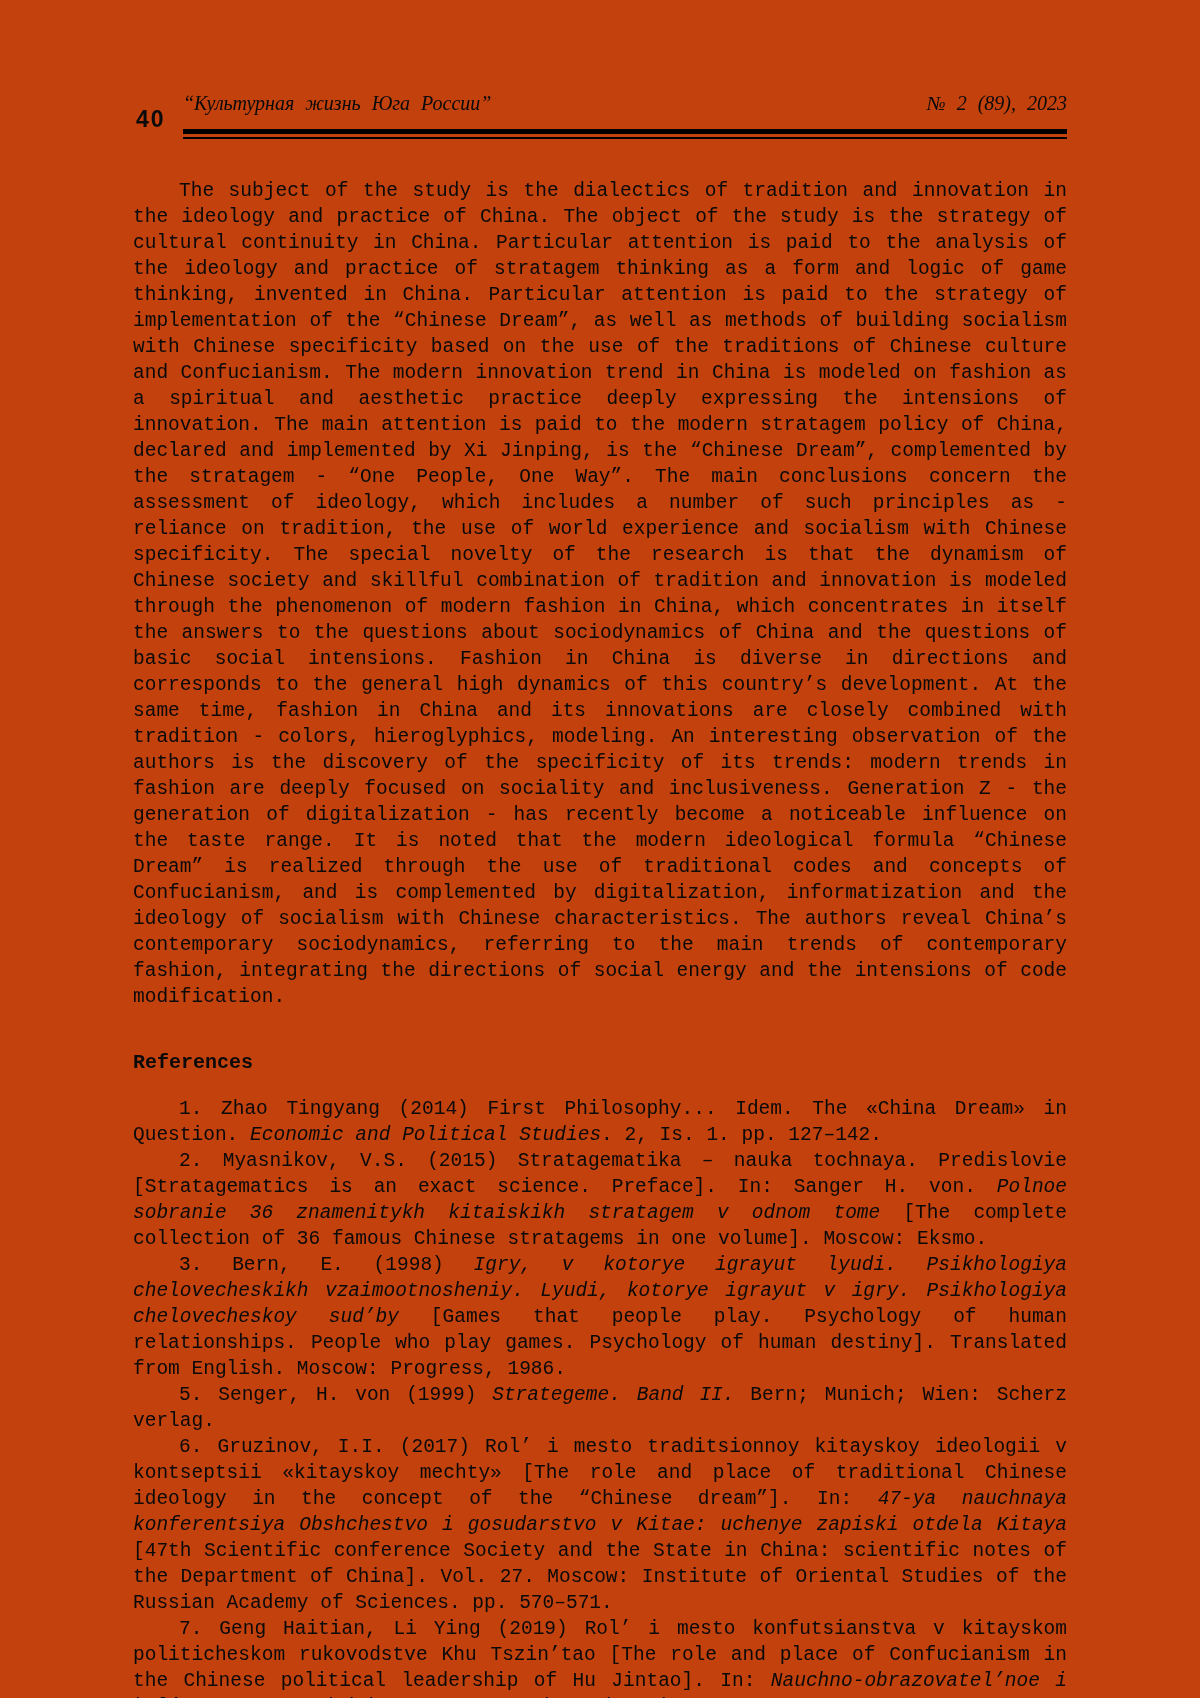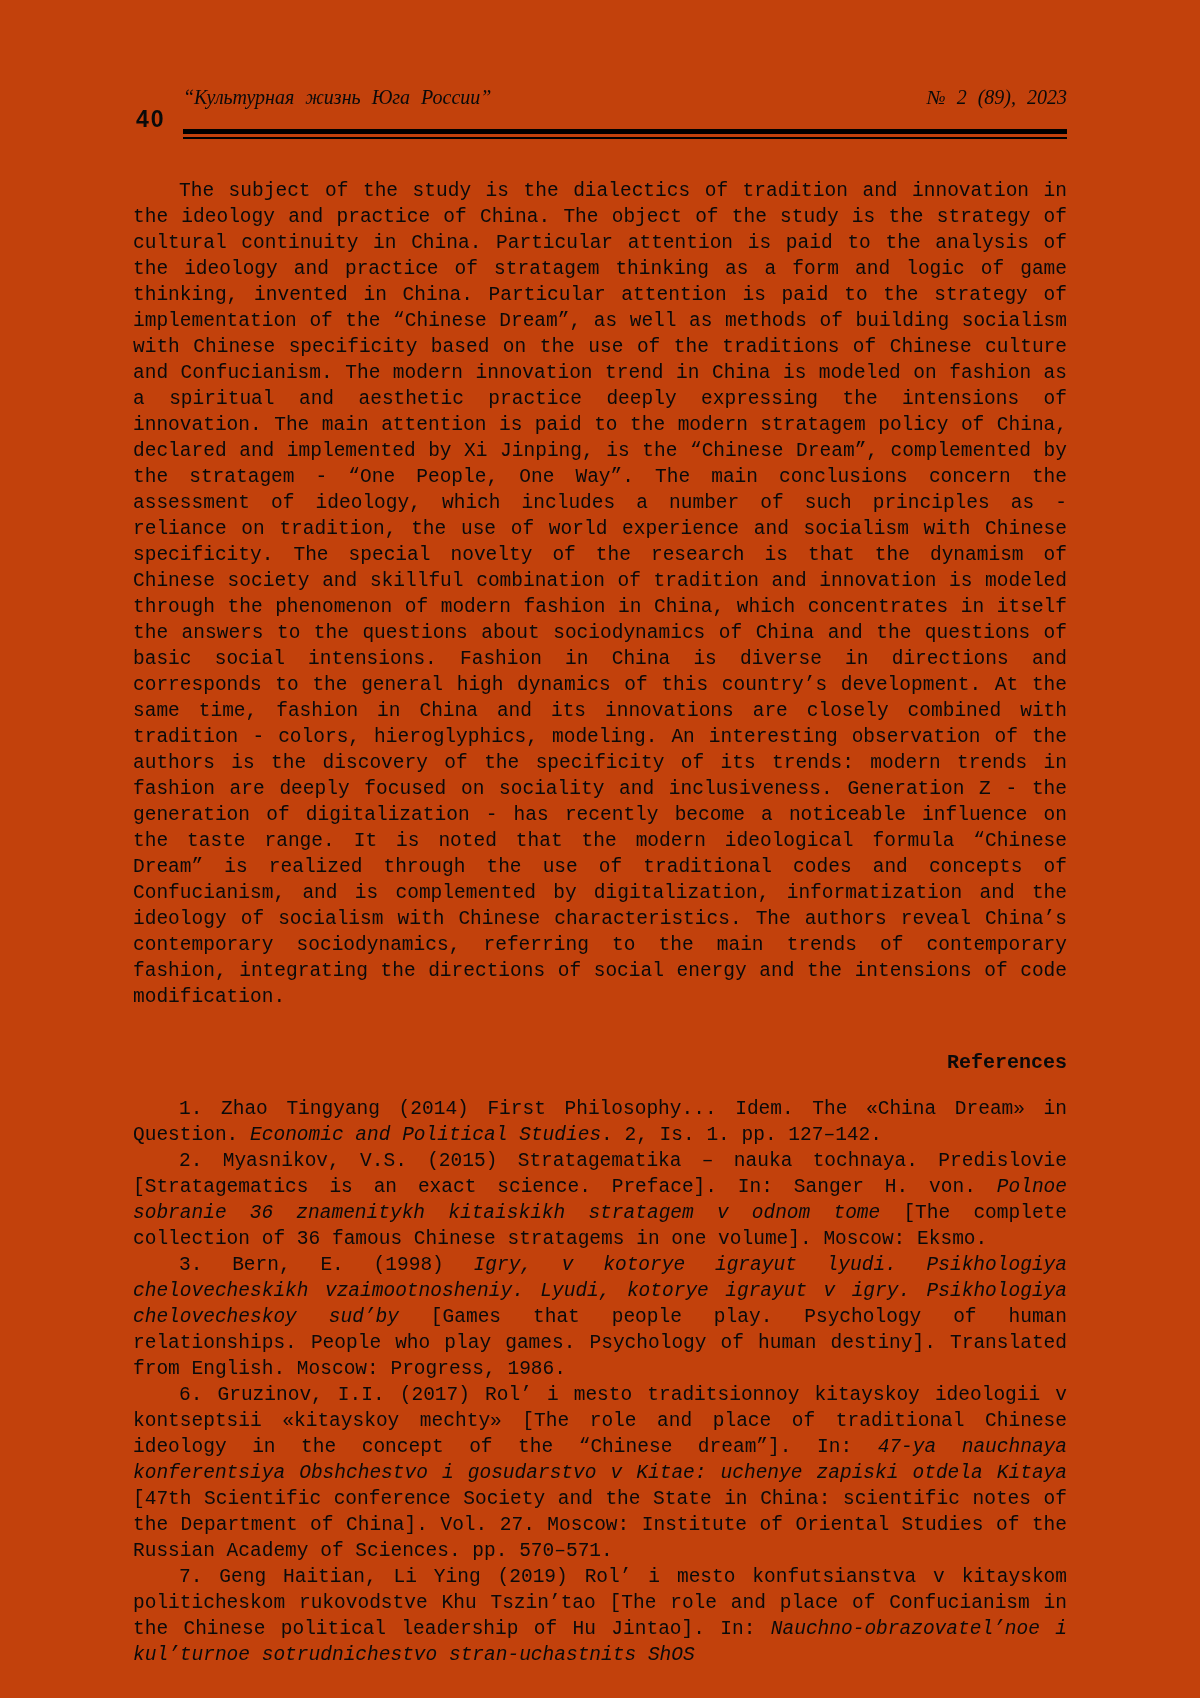--- a/index.html
+++ b/index.html
@@ -11,40 +11,40 @@
   }
   .page { position: relative; width: 1200px; height: 1698px; background: #c2410c; overflow: hidden; }
 
   
   .pagenum {
     position: absolute; left: 136px; top: 106px;
     font-family: "Liberation Sans", sans-serif;
     font-weight: 700; font-size: 23px; letter-spacing: 2px;
   }
   .header-text {
-    position: absolute; left: 183px; right: 133px; top: 86px;
+    position: absolute; left: 183px; right: 133px; top: 92px;
     display: flex; justify-content: space-between; align-items: baseline;
     font-style: italic; font-size: 20px; word-spacing: 6px;
   }
   .rule { position: absolute; left: 183px; right: 133px; top: 129px; }
   .rule-thick { height: 5px; background: #000; }
   .rule-thin { height: 2px; background: #000; margin-top: 3px; }
 
   
   .content { position: absolute; left: 133px; top: 178px; width: 934px; font-family: Liberation Mono, monospace; }
   .abstract, .refs-list p {
     margin: 0;
     text-align: justify;
     font-size: 19.5px;
     line-height: 26px;
     text-indent: 46px;
   }
   .refs-heading {
     margin: 40px 0 20px 0;
-    text-align: right;
+    text-align: left;
     font-size: 20px; font-weight: 700;
     line-height: 26px;
   }
   .it { font-style: italic; }
 </style>
 </head>
 <body>
 
 <div class="page">
 
@@ -62,18 +62,19 @@
 
   <div class="content">
     <p class="abstract">The subject of the study is the dialectics of tradition and innovation in the ideology and practice of China. The object of the study is the strategy of cultural continuity in China. Particular attention is paid to the analysis of the ideology and practice of stratagem thinking as a form and logic of game thinking, invented in China. Particular attention is paid to the strategy of implementation of the “Chinese Dream”, as well as methods of building socialism with Chinese specificity based on the use of the traditions of Chinese culture and Confucianism. The modern innovation trend in China is modeled on fashion as a spiritual and aesthetic practice deeply expressing the intensions of innovation. The main attention is paid to the modern stratagem policy of China, declared and implemented by Xi Jinping, is the “Chinese Dream”, complemented by the stratagem - “One People, One Way”. The main conclusions concern the assessment of ideology, which includes a number of such principles as - reliance on tradition, the use of world experience and socialism with Chinese specificity. The special novelty of the research is that the dynamism of Chinese society and skillful combination of tradition and innovation is modeled through the phenomenon of modern fashion in China, which concentrates in itself the answers to the questions about sociodynamics of China and the questions of basic social intensions. Fashion in China is diverse in directions and corresponds to the general high dynamics of this country’s development. At the same time, fashion in China and its innovations are closely combined with tradition - colors, hieroglyphics, modeling. An interesting observation of the authors is the discovery of the specificity of its trends: modern trends in fashion are deeply focused on sociality and inclusiveness. Generation Z - the generation of digitalization - has recently become a noticeable influence on the taste range. It is noted that the modern ideological formula “Chinese Dream” is realized through the use of traditional codes and concepts of Confucianism, and is complemented by digitalization, informatization and the ideology of socialism with Chinese characteristics. The authors reveal China’s contemporary sociodynamics, referring to the main trends of contemporary fashion, integrating the directions of social energy and the intensions of code modification.</p>
 
     <h3 class="refs-heading">References</h3>
 
     <div class="refs-list">
         <p><span>1. Zhao Tingyang (2014) First Philosophy... Idem. The «China Dream» in Question. </span><span class="it">Economic and Political Studies</span><span>. 2, Is. 1. pp. 127–142.</span></p>
         <p><span>2. Myasnikov, V.S. (2015) Stratagematika – nauka tochnaya. Predislovie [Stratagematics is an exact science. Preface]. In: Sanger H. von. </span><span class="it">Polnoe sobranie 36 znamenitykh kitaiskikh stratagem v odnom tome</span><span> [The complete collection of 36 famous Chinese stratagems in one volume]. Moscow: Eksmo.</span></p>
         <p><span>3. Bern, E. (1998) </span><span class="it">Igry, v kotorye igrayut lyudi. Psikhologiya chelovecheskikh vzaimootnosheniy. Lyudi, kotorye igrayut v igry. Psikhologiya chelovecheskoy sud’by</span><span> [Games that people play. Psychology of human relationships. People who play games. Psychology of human destiny]. Translated from English. Moscow: Progress, 1986.</span></p>
+        <p><span>5. Senger, H. von (1999) </span><span class="it">Strategeme. Band II.</span><span> Bern; Munich; Wien: Scherz verlag.</span></p>
         <p><span>6. Gruzinov, I.I. (2017) Rol’ i mesto traditsionnoy kitayskoy ideologii v kontseptsii «kitayskoy mechty» [The role and place of traditional Chinese ideology in the concept of the “Chinese dream”]. In: </span><span class="it">47-ya nauchnaya konferentsiya Obshchestvo i gosudarstvo v Kitae: uchenye zapiski otdela Kitaya</span><span> [47th Scientific conference Society and the State in China: scientific notes of the Department of China]. Vol. 27. Moscow: Institute of Oriental Studies of the Russian Academy of Sciences. pp. 570–571.</span></p>
         <p><span>7. Geng Haitian, Li Ying (2019) Rol’ i mesto konfutsianstva v kitayskom politicheskom rukovodstve Khu Tszin’tao [The role and place of Confucianism in the Chinese political leadership of Hu Jintao]. In: </span><span class="it">Nauchno-obrazovatel’noe i kul’turnoe sotrudnichestvo stran-uchastnits ShOS</span></p>
       </div>
   </div>
 
 </div>
 
 </body></html>

